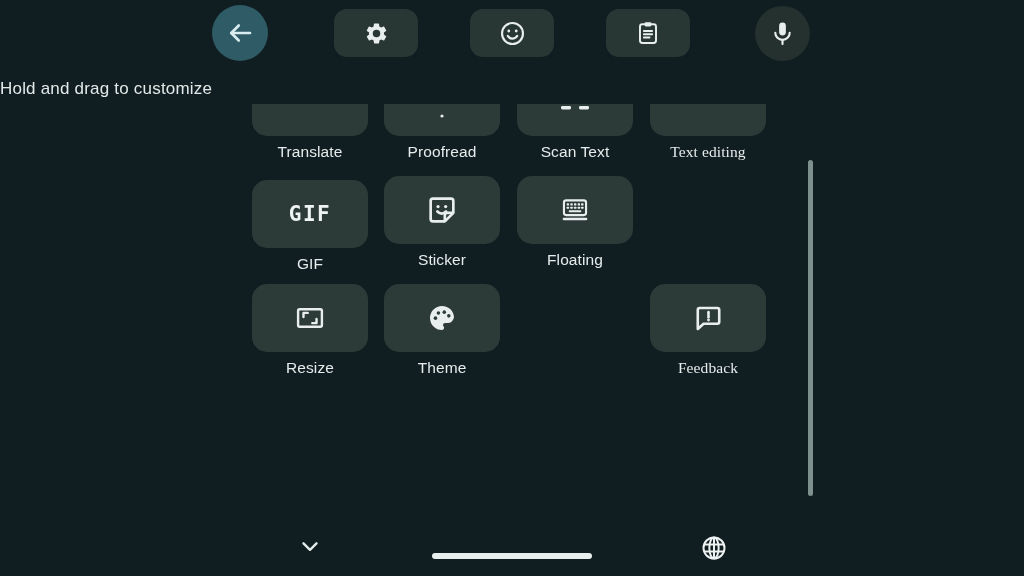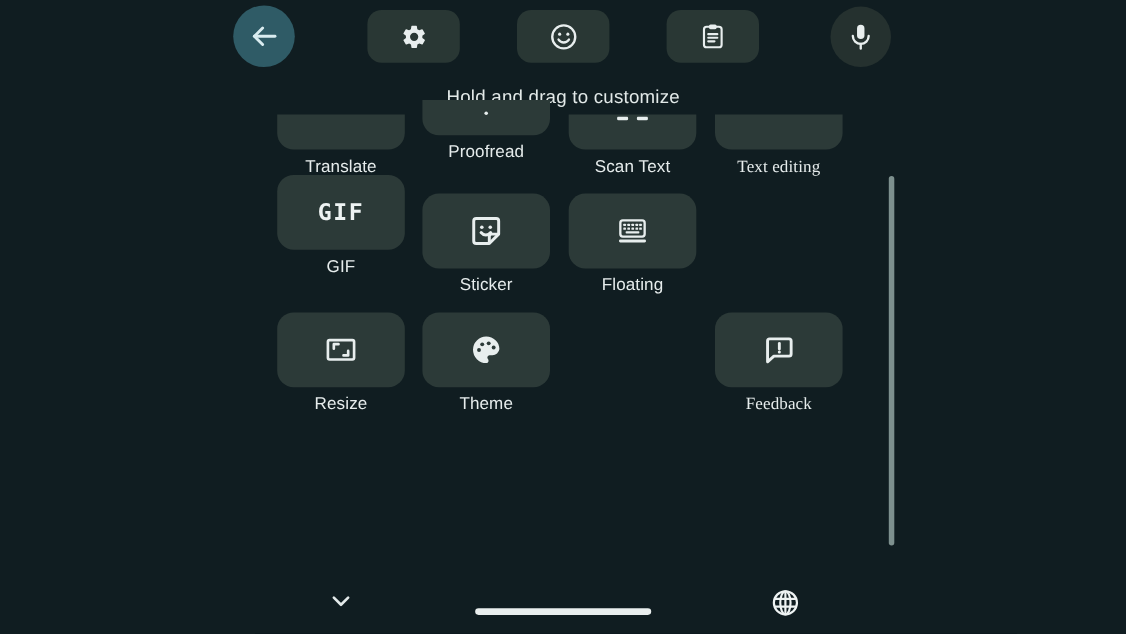--- a/index.html
+++ b/index.html
@@ -36,21 +36,20 @@
   .mic-btn {
     position: absolute; left: 755px; top: 6px;
     width: 55px; height: 55px; border-radius: 50%;
     background: #25312f;
     display: flex; align-items: center; justify-content: center;
   }
 
   
   #hint {
     position: absolute; left: 0; top: 79px; width: 1024px;
-    text-align: center;
     color: #e2e9e8; font-size: 17px; letter-spacing: .2px;
   }
 
   
   #grid { position: absolute; left: 0; top: 0; width: 1024px; height: 576px; }
   .cell { position: absolute; width: 116px; }
   .tile {
     width: 116px; height: 68px; border-radius: 15px;
     background: #2c3a38;
     display: flex; align-items: center; justify-content: center;
@@ -160,21 +159,21 @@
   </div>
 
   <div id="hint">Hold and drag to customize</div>
 
   <div id="grid">
 
     <div class="cell" style="left:252px; top:104px;">
       <div class="tile clipped"></div>
       <div class="label">Translate</div>
     </div>
-    <div class="cell" style="left:384px; top:91px;">
+    <div class="cell" style="left:384px; top:104px;">
       <div class="tile clipped">
         <svg width="60" height="24" viewBox="0 0 60 24">
           <circle cx="30" cy="4" r="1.6" fill="#e8eeee"></circle>
         </svg>
       </div>
       <div class="label">Proofread</div>
     </div>
     <div class="cell" style="left:517px; top:104px;">
       <div class="tile clipped">
         <svg width="60" height="30" viewBox="0 0 60 30">
@@ -182,21 +181,21 @@
           <rect x="34" y="0" width="10" height="3.4" rx="1.3" fill="#e8eeee"></rect>
         </svg>
       </div>
       <div class="label">Scan Text</div>
     </div>
     <div class="cell wide" style="left:650px; top:104px;">
       <div class="tile clipped"></div>
       <div class="label">Text editing</div>
     </div>
 
-    <div class="cell" style="left:252px; top:159px;">
+    <div class="cell" style="left:252px; top:180px;">
       <div class="tile">
         <span class="gif-text">GIF</span>
       </div>
       <div class="label">GIF</div>
     </div>
 
     <div class="cell" style="left:384px; top:176px;">
       <div class="tile">
         <span>
           <svg width="34" height="34" viewBox="0 0 24 24" fill="none" stroke="#e8eeee" stroke-width="1.9" stroke-linejoin="round">

